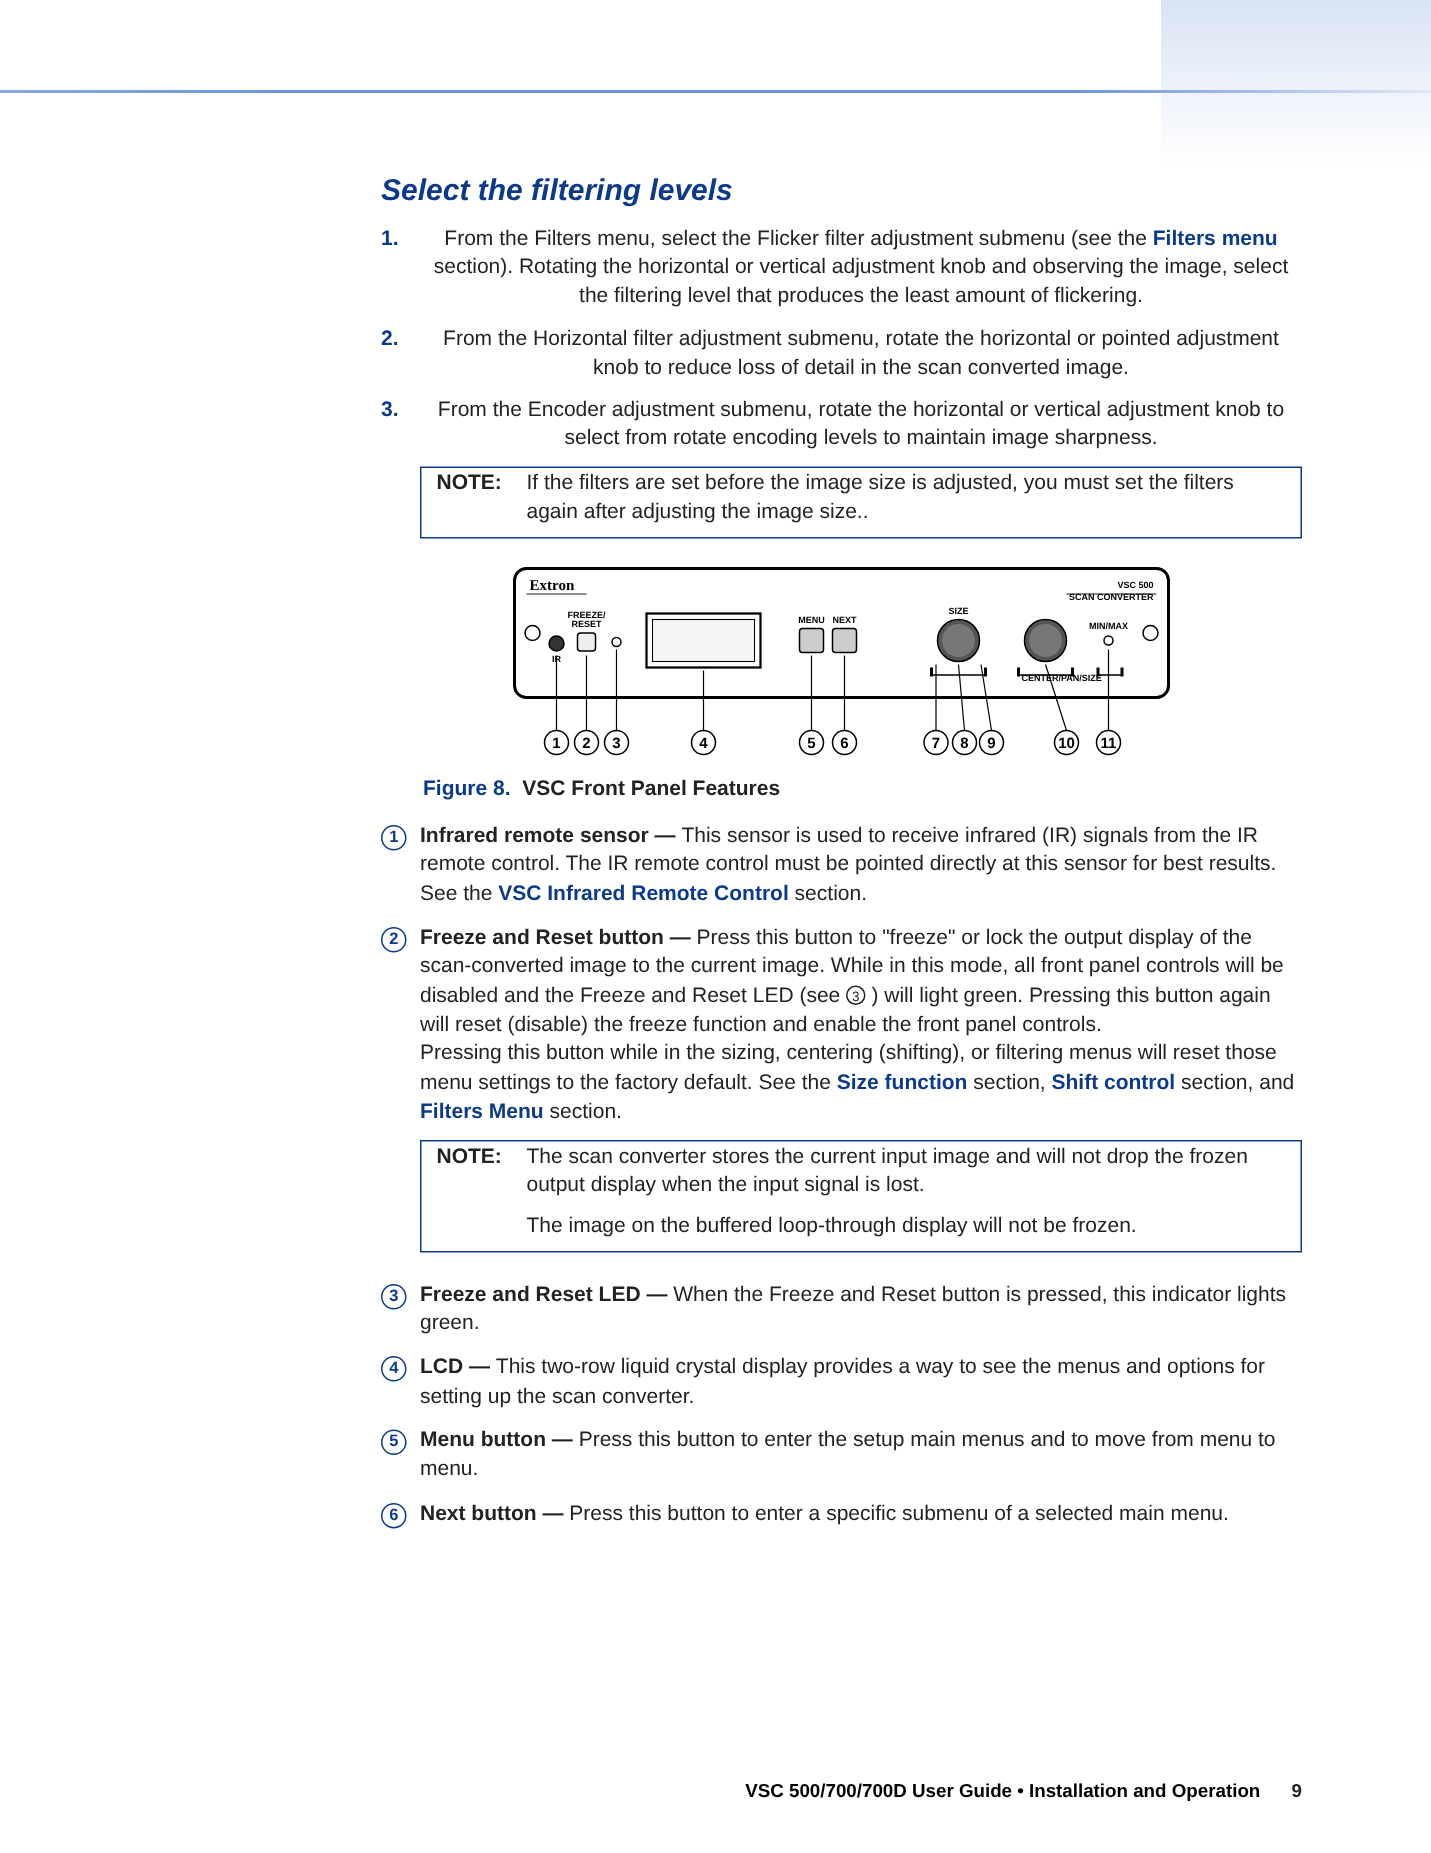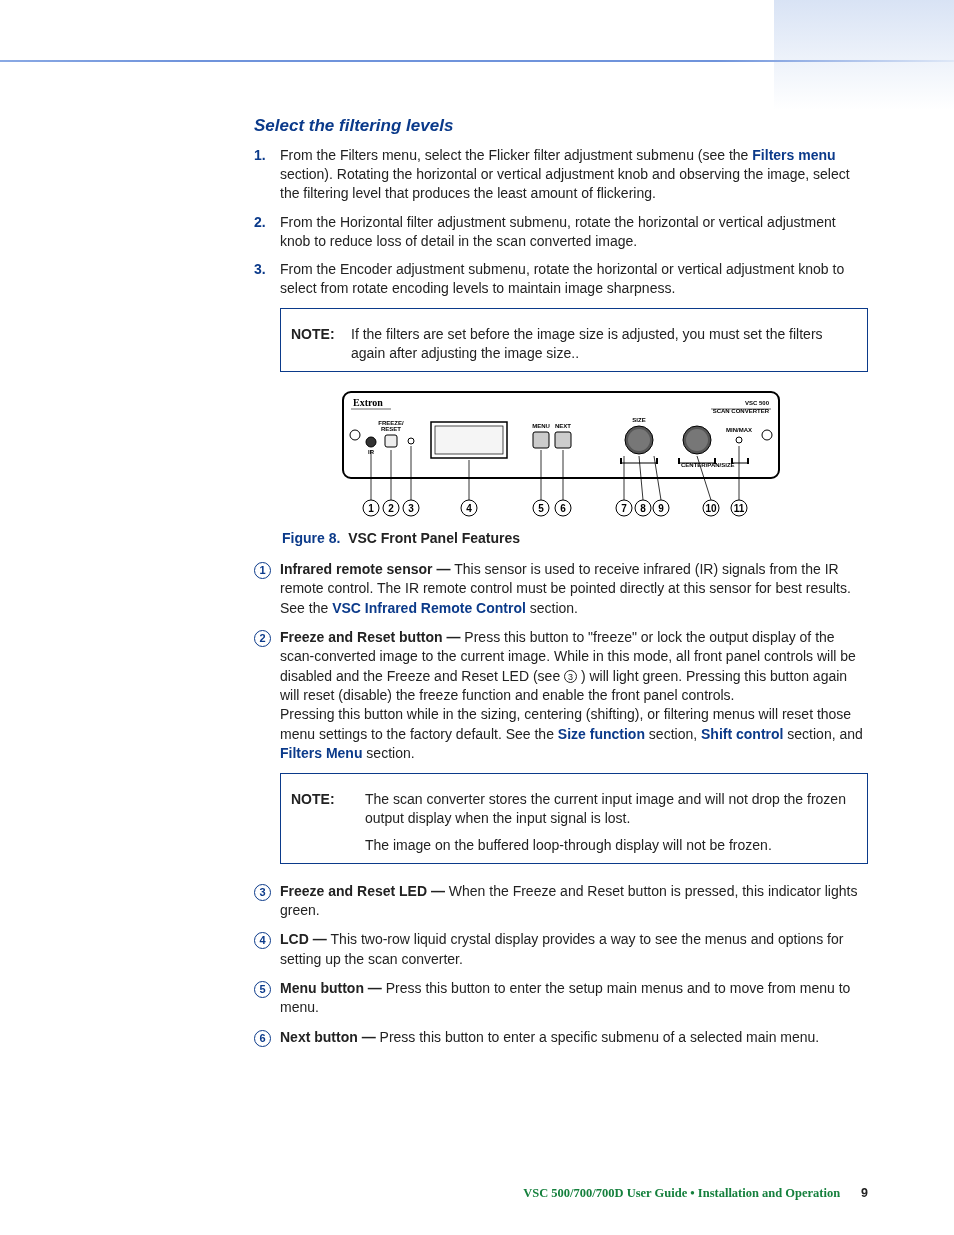--- a/index.html
+++ b/index.html
@@ -33,54 +33,54 @@
   }
   .content {
     margin-top: 56px;
     margin-left: 168px;
     margin-right: 0;
   }
   .blue-italic {
     color: #0b3a8a;
     font-style: italic;
     font-weight: 700;
-    font-size: 17px;
+    font-size: 20px;
     margin-bottom: 10px;
   }
   ol.num-list {
     list-style: none;
     margin-left: 0;
     padding-left: 0;
   }
   ol.num-list > li {
     display: flex;
     margin-bottom: 10px;
     line-height: 1.35;
   }
   .num {
     color: #0b3a8a;
     font-weight: 700;
     min-width: 26px;
   }
-  .li-body { flex: 1; }
+  .li-body { flex: 1; text-align: center; }
   .link { color: #0b3a8a; font-weight: 700; }
   .note-box {
     border: 1px solid #0b3a8a;
     margin: 6px 0 18px 26px;
-    padding: 16px 10px 8px 10px;
+    padding: 0 10px 8px 10px;
     display: flex;
     line-height: 1.35;
   }
   .note-box.narrow { margin-left: 26px; }
   .note-label {
     font-weight: 700;
     min-width: 60px;
   }
   .note-text { flex: 1; }
-  .note-text p { margin-bottom: 8px; margin-left: 14px; }
+  .note-text p { margin-bottom: 8px; }
   .note-text p:last-child { margin-bottom: 0; }
   h2.section {
     color: #0b3a8a;
     font-weight: 700;
     font-size: 23px;
     margin-left: -168px;
     margin-top: 8px;
     margin-bottom: 18px;
   }
   .figure-wrap {
@@ -125,21 +125,21 @@
   }
   .callout-body { flex: 1; }
   .callout-body .title { font-weight: 700; }
   .footer {
     position: absolute;
     bottom: 34px;
     right: 86px;
     font-size: 12.5px;
     font-weight: 700;
   }
-  .footer .ft-blue { color: #15803d; font-family: Liberation Serif, serif; }
+  .footer .ft-blue { color: #000000; }
   .panel-label {
     font-family: Arial, sans-serif;
     font-size: 6px;
     font-weight: 700;
     fill: #000;
   }
 </style>
 </head>
 <body>
 
@@ -153,21 +153,21 @@
 
     <ol class="num-list">
       <li>
         <span class="num">1.</span>
         <span class="li-body">
           <span>From the Filters menu, select the Flicker filter adjustment submenu (see the </span><span class="link">Filters menu</span><span> section). Rotating the horizontal or vertical adjustment knob and observing the image, select the filtering level that produces the least amount of flickering.</span>
         </span>
       </li>
       <li>
         <span class="num">2.</span>
-        <span class="li-body">From the Horizontal filter adjustment submenu, rotate the horizontal or vertical adjustment knob to reduce loss of detail in the scan converted image.</span>
+        <span class="li-body">From the Horizontal filter adjustment submenu, rotate the horizontal or pointed adjustment knob to reduce loss of detail in the scan converted image.</span>
       </li>
       <li>
         <span class="num">3.</span>
         <span class="li-body">From the Encoder adjustment submenu, rotate the horizontal or vertical adjustment knob to select from rotate encoding levels to maintain image sharpness.</span>
       </li>
     </ol>
 
     <div class="note-box narrow">
       <div class="note-label">NOTE:</div>
       <div class="note-text">If the filters are set before the image size is adjusted, you must set the filters again after adjusting the image size..</div>

